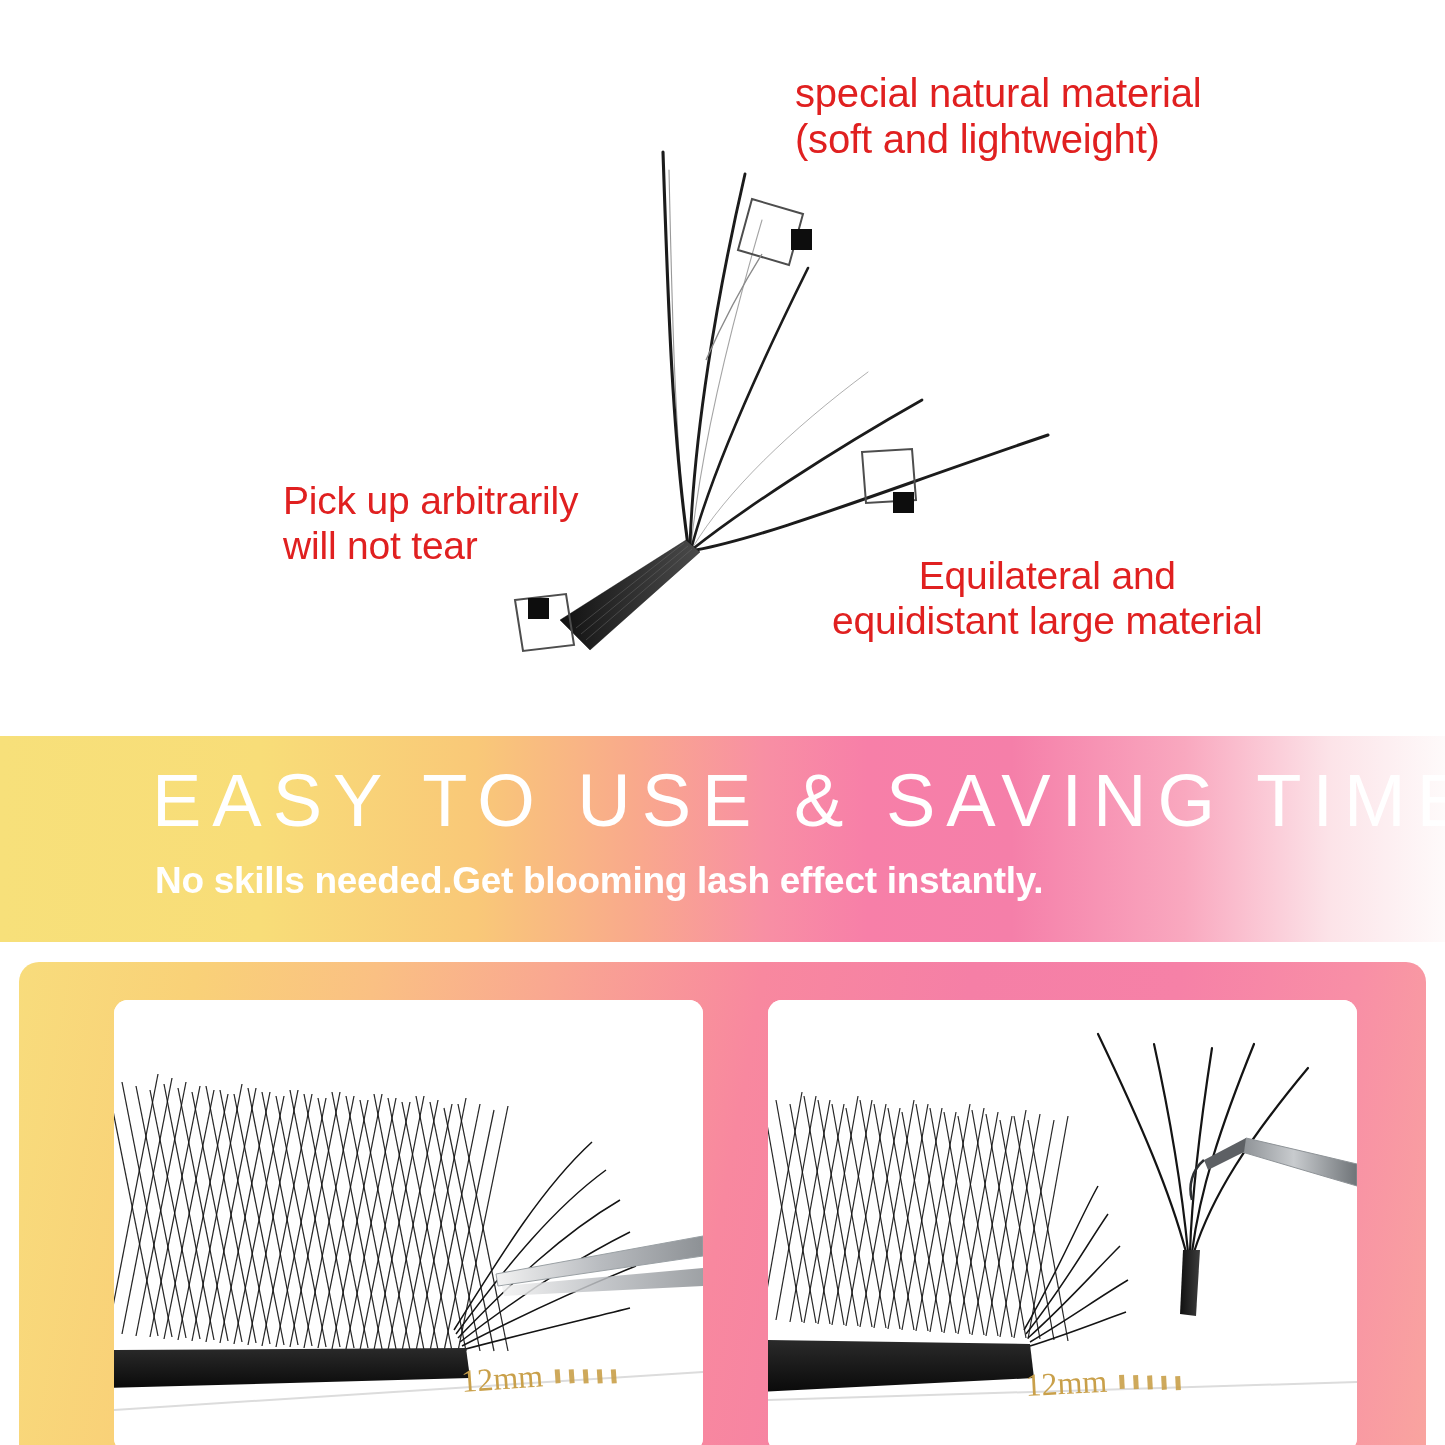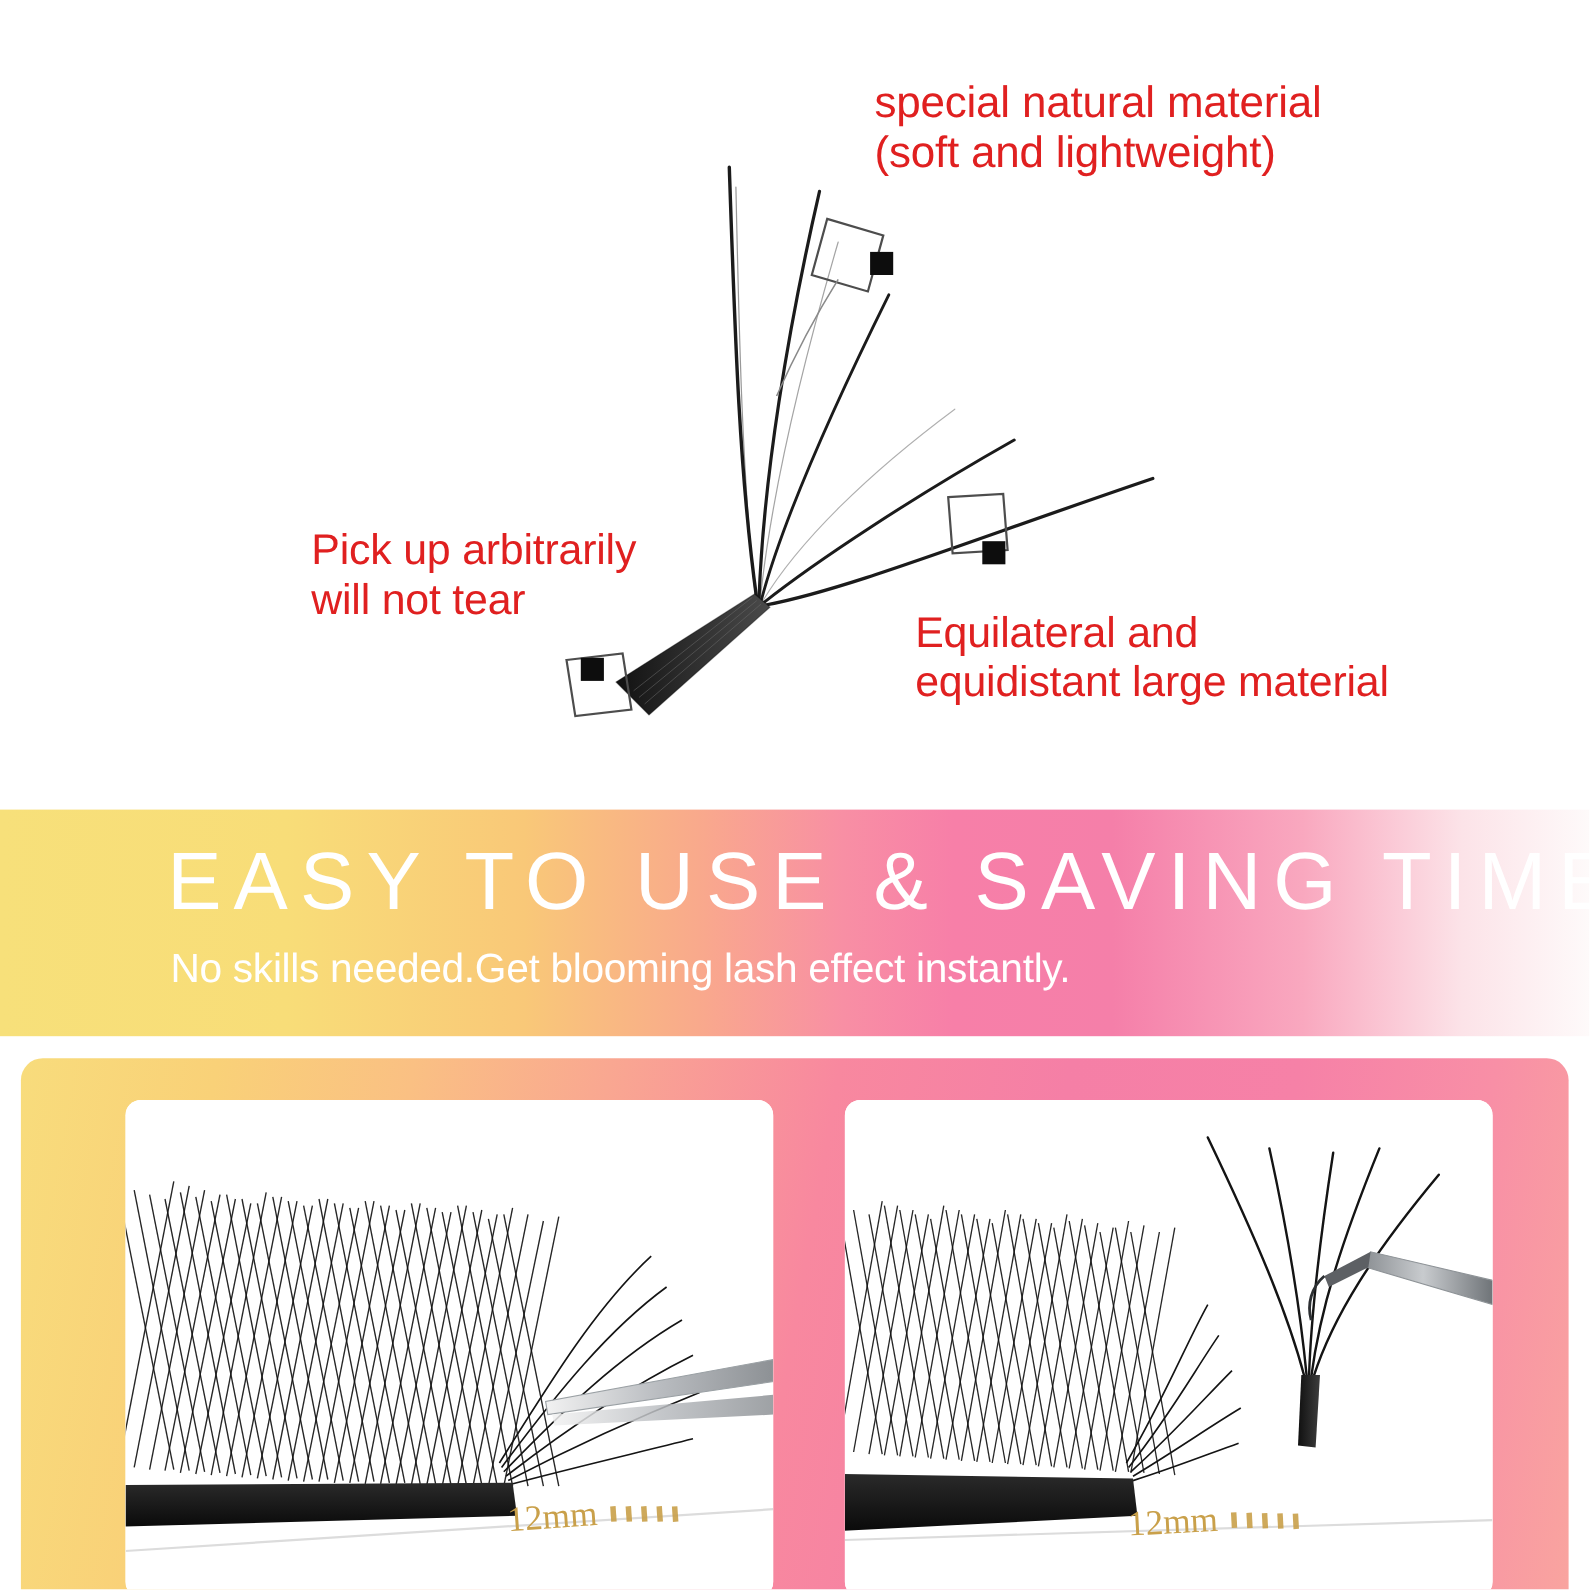--- a/index.html
+++ b/index.html
@@ -46,20 +46,21 @@
   }
   #label-pickup {
     left: 283px;
     top: 478px;
     font-size: 39px;
   }
   #label-equilateral {
     left: 832px;
     top: 553px;
     font-size: 39px;
+    text-align: center;
   }
 
   
   #banner-section {
     position: absolute;
     left: 0;
     top: 736px;
     width: 1445px;
     height: 206px;
     background: linear-gradient(
@@ -85,21 +86,21 @@
     letter-spacing: 11px;
     white-space: nowrap;
     font-family: "Liberation Sans", sans-serif;
   }
   #banner-subtitle {
     position: absolute;
     left: 155px;
     top: 124px;
     color: #ffffff;
     font-size: 37px;
-    font-weight: 400;
+    font-weight: 700;
     white-space: nowrap;
     letter-spacing: -0.3px;
     font-family: "Liberation Sans", sans-serif;
   }
 
   
   #photos-section {
     position: absolute;
     left: 19px;
     top: 962px;

